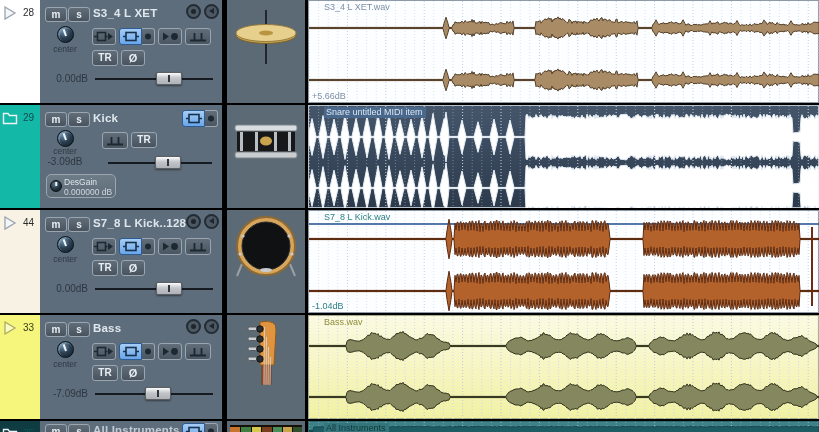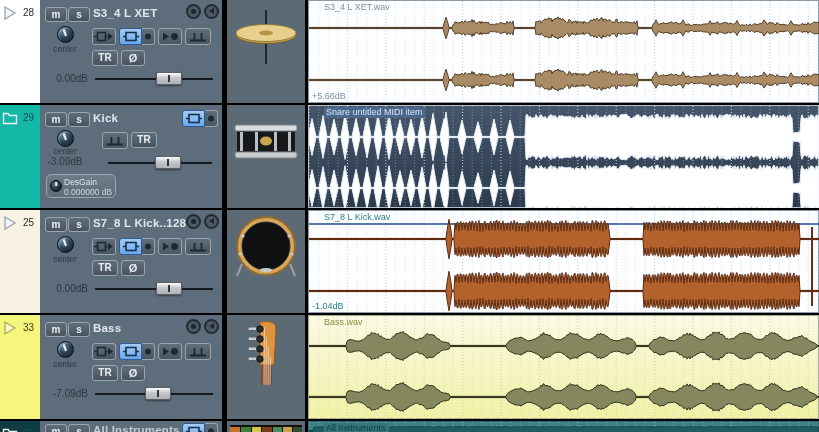--- a/index.html
+++ b/index.html
@@ -346,21 +346,21 @@
 
     </div>
   </div>
     <div class="row variant-standard" style="top: 210px; height: 103px;">
     <div class="strip" style="background: rgb(247, 242, 228);">
       <span class="t-icon">
           <svg width="16" height="16" viewBox="0 0 16 16">
             <polygon points="3,2 13,8 3,14" fill="#f4f6f8" stroke="#9aa4ae" stroke-width="1.3"></polygon>
           </svg>
         </span>
-      <span class="t-num" style="color: rgb(43, 43, 43);">25</span>
+      <span class="t-num" style="color: rgb(43, 43, 43);">44</span>
     </div>
     <div class="panel">
       <button class="pbtn pbtn-m">m</button>
       <button class="pbtn pbtn-s">s</button>
       <span class="t-name">S7_8 L Kick..128</span>
       <span class="circbtn rec only-standard"></span>
       <span class="circbtn mon only-standard"></span>
       <span class="knob"></span>
       <span class="pan-label">center</span>
       <span class="vol-label">0.00dB</span>

